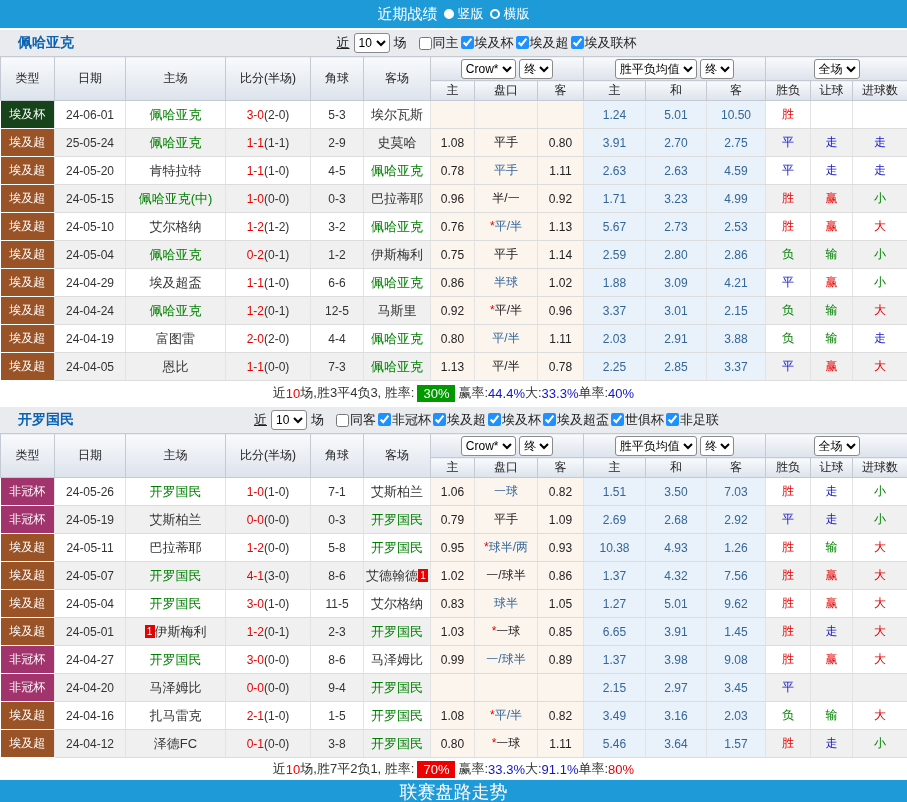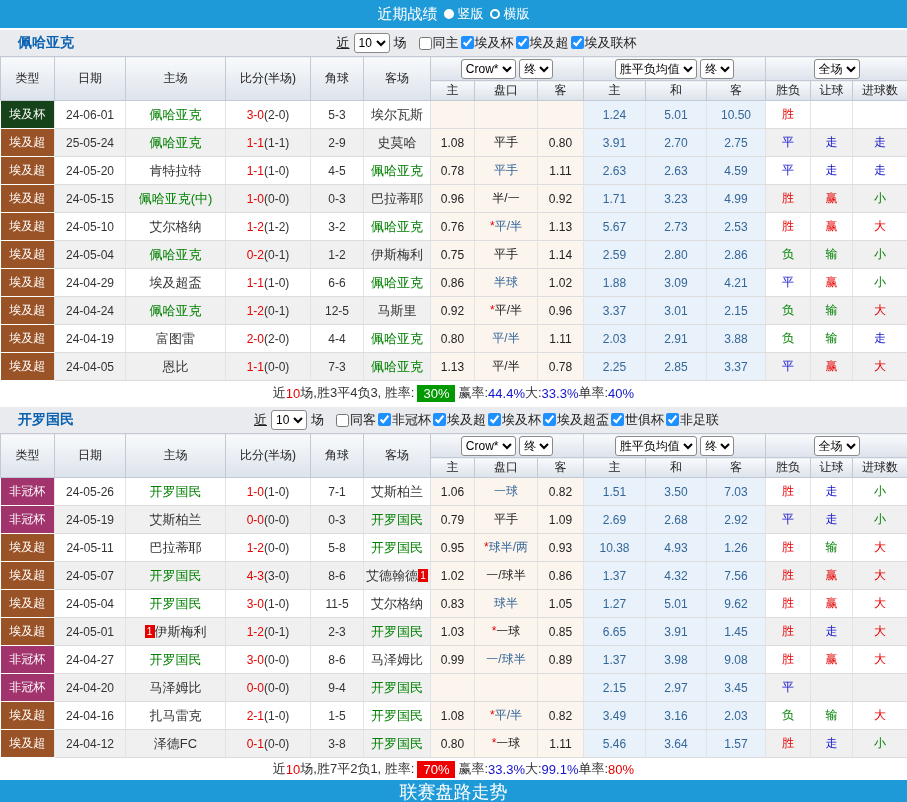--- a/index.html
+++ b/index.html
@@ -457,21 +457,21 @@
           <td class="avg">4.93</td>
           <td class="avg">1.26</td>
           <td class="res" style="color: rgb(230, 0, 0);">胜</td>
           <td class="res" style="color: rgb(0, 128, 0);">输</td>
           <td class="res" style="color: rgb(230, 0, 0);">大</td>
         </tr>
         <tr class="alt">
           <td class="c-type" style="background: rgb(154, 83, 39);">埃及超</td>
           <td>24-05-07</td>
           <td><span class="t-name t-focus">开罗国民</span></td>
-          <td><span class="s-main">4-3</span><span class="s-half">(3-0)</span></td>
+          <td><span class="s-main">4-1</span><span class="s-half">(3-0)</span></td>
           <td>8-6</td>
           <td><span class="t-name">艾德翰德</span><span class="rc">1</span></td>
           <td class="crow">1.02</td>
           <td class="crow hcp">一/球半</td>
           <td class="crow">0.86</td>
           <td class="avg">1.37</td>
           <td class="avg">4.32</td>
           <td class="avg">7.56</td>
           <td class="res" style="color: rgb(230, 0, 0);">胜</td>
           <td class="res" style="color: rgb(230, 0, 0);">赢</td>
@@ -583,21 +583,21 @@
   </table>
 
   <div class="summary" style="height:22px">
       <span style="color: rgb(51, 51, 51);">近</span>
       <span style="color: rgb(230, 0, 0);">10</span>
       <span style="color: rgb(51, 51, 51);">场,胜7平2负1, 胜率:</span>
       <span class="badge" style="color: rgb(255, 255, 255); background: rgb(238, 0, 0);">70%</span>
       <span style="color: rgb(51, 51, 51);">赢率:</span>
       <span style="color: rgb(20, 20, 204);">33.3%</span>
       <span style="color: rgb(51, 51, 51);"> 大:</span>
-      <span style="color: rgb(20, 20, 204);">99.1%</span>
+      <span style="color: rgb(20, 20, 204);">91.1%</span>
       <span style="color: rgb(51, 51, 51);"> 单率:</span>
       <span style="color: rgb(230, 0, 0);">80%</span>
     </div>
 
   <div class="bluebar footer">
     <span class="bar-title" style="font-size:18px">联赛盘路走势</span>
   </div>
 
 </div>
 

